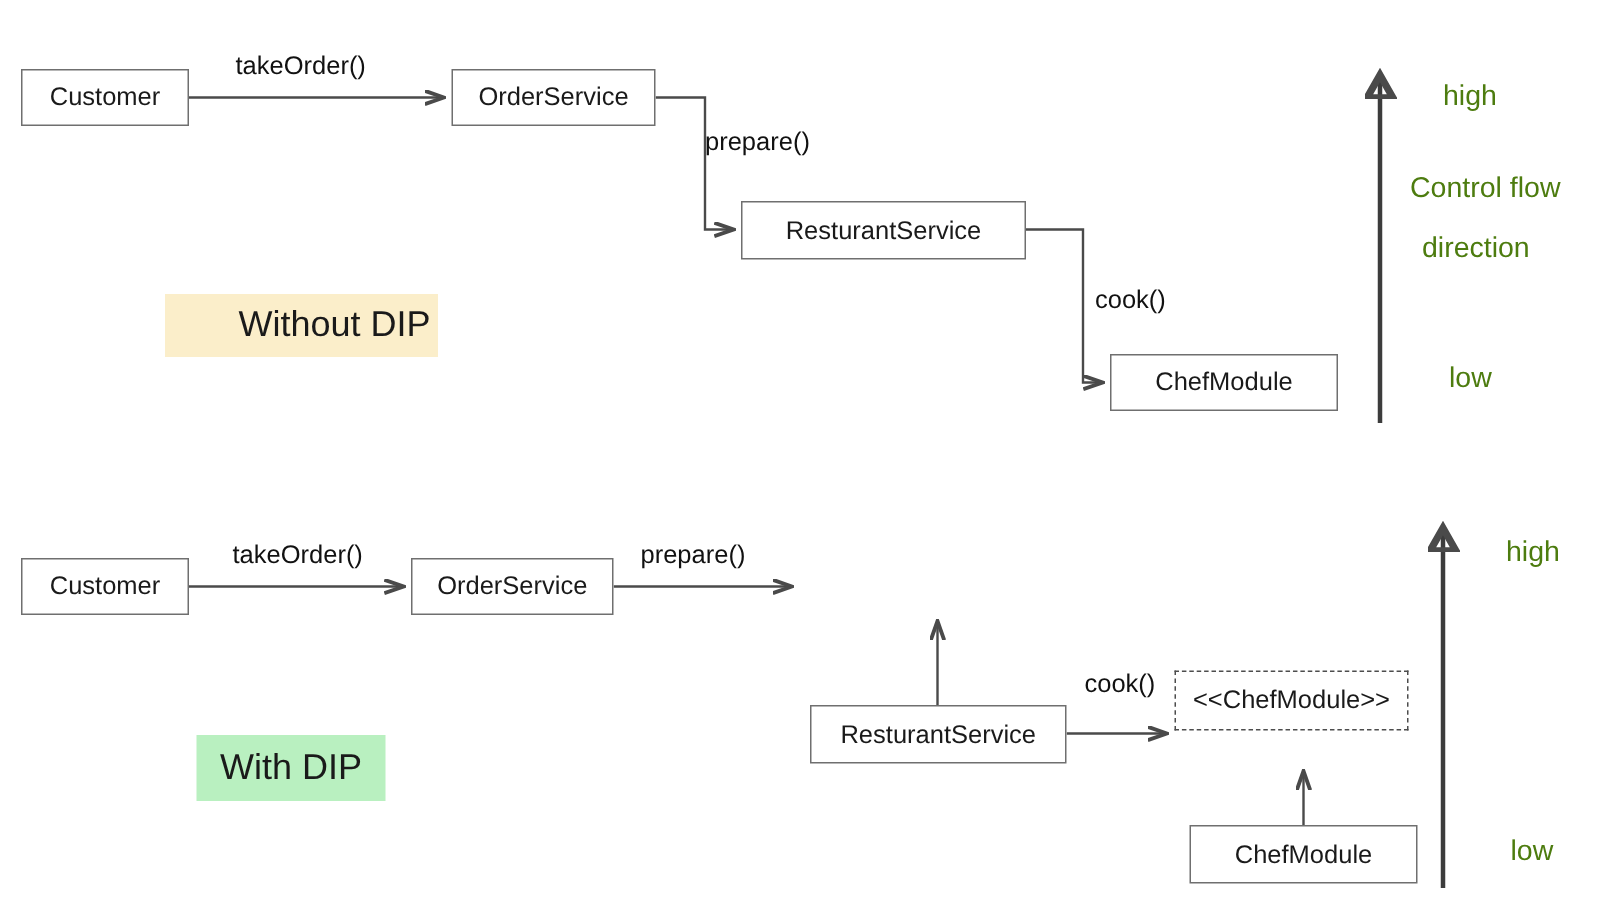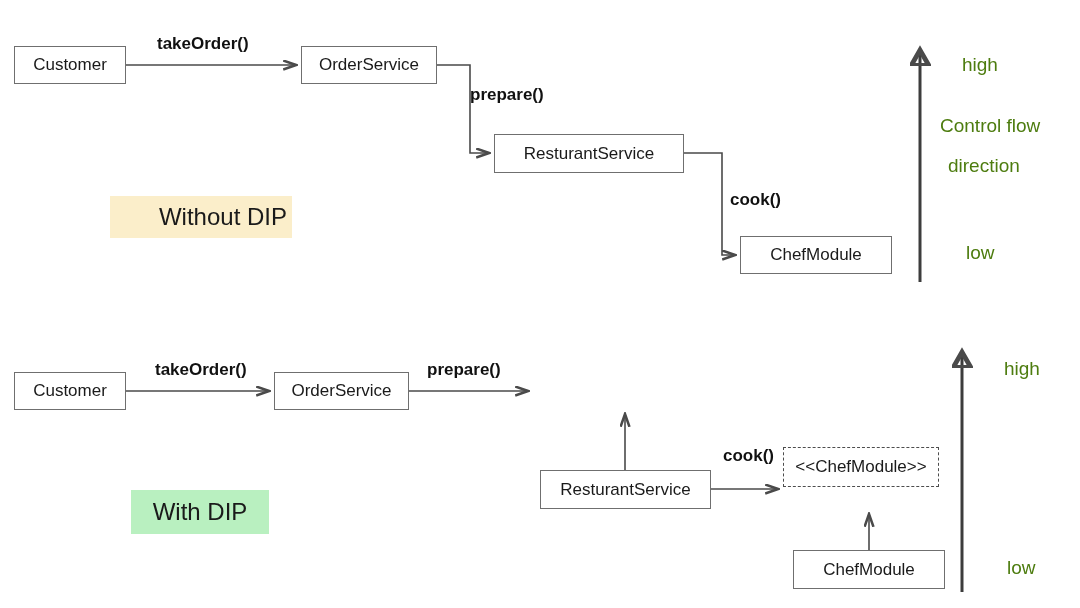--- a/index.html
+++ b/index.html
@@ -36,21 +36,21 @@
     font-size:24px;color:#1a1a1a;
     white-space:nowrap;
   }
   .tag.cream{background:#fbeeca;}
   .tag.green{background:#b9f0c0;}
 
   
   .elabel{
     position:absolute;
     font-size:17px;
-    font-weight:bold;
+    font-weight:normal;
     color:#111111;
     white-space:nowrap;
   }
   .axlabel{
     position:absolute;
     font-size:19px;
     color:#4d7c0f;
     white-space:nowrap;
     text-align:center;
     line-height:24px;
@@ -148,15 +148,15 @@
   <div class="elabel" style="left:155px;top:360px;">takeOrder()</div>
 
   <div class="elabel" style="left:427px;top:360px;">prepare()</div>
 
   <div class="elabel" style="left:723px;top:446px;">cook()</div>
 
   <div class="axlabel" style="left:1004px;top:357px;">high</div>
 
   <div class="axlabel" style="left:1007px;top:556px;">low</div>
 
-  <div class="tag green" style="left:131px;top:490px;width:138px;height:44px;">With DIP</div>
+  <div class="tag green" style="left:131px;top:490px;width:126px;height:44px;">With DIP</div>
 
 </div>
 
 </body></html>

